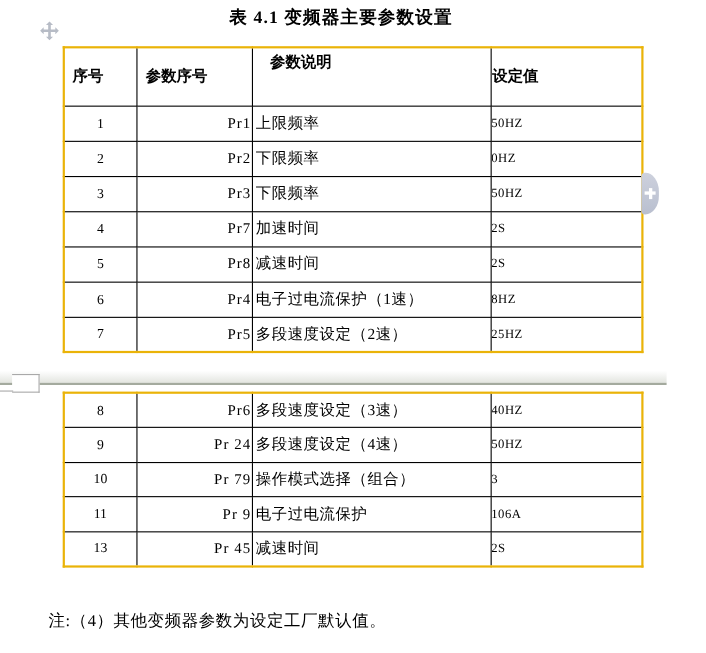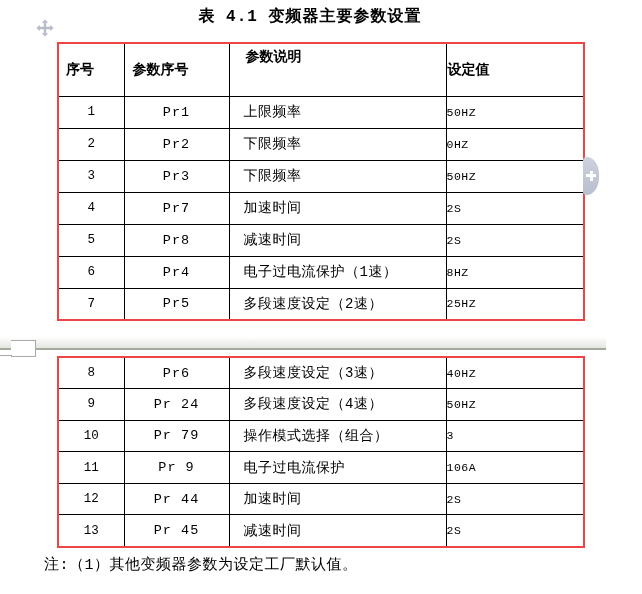--- a/index.html
+++ b/index.html
@@ -1,20 +1,20 @@
 <!DOCTYPE html>
 <html><head>
 <meta charset="utf-8">
 <style>
   html, body { margin: 0; padding: 0; background: #ffffff; }
   .canvas {
     position: relative;
     width: 606px; height: 594px;
     background: #ffffff;
-    font-family: Liberation Mono, monospace;
+    font-family: Liberation Serif, serif;
     color: #000;
     overflow: hidden;
   }
 
   
   .doc-title {
     position: absolute; top: 6px; left: 0; width: 620px;
     text-align: center;
     font-size: 16px; font-weight: bold;
     letter-spacing: 1px;
@@ -26,43 +26,43 @@
     position: absolute; left: 36px; top: 19px;
     width: 18px; height: 18px; cursor: move;
   }
 
   
   table.doc-table {
     position: absolute; left: 57px;
     width: 528px;
     border-collapse: collapse;
     table-layout: fixed;
-    border: 2px solid #ef4444;
+    border: 2px solid #eab308;
   }
   #table1 { top: 42px; }
   #table2 { top: 356px; }
   .doc-table th, .doc-table td {
     border: 1px solid #000;
     padding: 0;
     overflow: hidden;
     white-space: nowrap;
   }
   .doc-table thead tr { height: 53px; }
   #table1 tbody tr { height: 32px; }
   #table2 tbody tr { height: 31.6px; }
 
   th { font-weight: bold; font-size: 14px; text-align: left; vertical-align: middle; }
   th.h-no    { padding-left: 7px; }
   th.h-param { padding-left: 8px; }
   th.h-desc  { vertical-align: top; padding-top: 4px; padding-left: 16px; }
   th.h-value { padding-left: 1px; }
 
   td.no    { text-align: center; font-size: 12.5px; }
-  td.param { text-align: center; font-size: 13.5px; letter-spacing: 1px; }
-  td.desc  { text-align: left; padding-left: 14px; font-size: 14px; letter-spacing: 0.5px; }
+  td.param { text-align: right; font-size: 13.5px; letter-spacing: 1px; }
+  td.desc  { text-align: left; padding-left: 3px; font-size: 14px; letter-spacing: 0.5px; }
   td.value { font-size: 11.5px; letter-spacing: 0.5px; }
 
   
   .pb-band {
     position: absolute; left: 0; top: 337px; width: 642px; height: 11px;
     background: linear-gradient(#ffffff, #e3e5e0);
   }
   .pb-line {
     position: absolute; left: 0; top: 348px; width: 642px; height: 2px;
     background: #a4aa9e;
@@ -213,34 +213,28 @@
           <td class="desc">操作模式选择（组合）</td>
           <td class="value">3</td>
         </tr>
         <tr>
           <td class="no">11</td>
           <td class="param">Pr 9</td>
           <td class="desc">电子过电流保护</td>
           <td class="value">106A</td>
         </tr>
         <tr>
-          <td class="no">12</td>
-          <td class="param">Pr 44</td>
-          <td class="desc">加速时间</td>
-          <td class="value">2S</td>
-        </tr>
-        <tr>
           <td class="no">13</td>
           <td class="param">Pr 45</td>
           <td class="desc">减速时间</td>
           <td class="value">2S</td>
         </tr>
       </tbody>
   </table>
 
   <div class="add-pill">
     <span class="plus-h"></span>
     <span class="plus-v"></span>
   </div>
 
-  <div class="doc-note">注:（1）其他变频器参数为设定工厂默认值。</div>
+  <div class="doc-note">注:（4）其他变频器参数为设定工厂默认值。</div>
 
 </div>
 
 </body></html>

